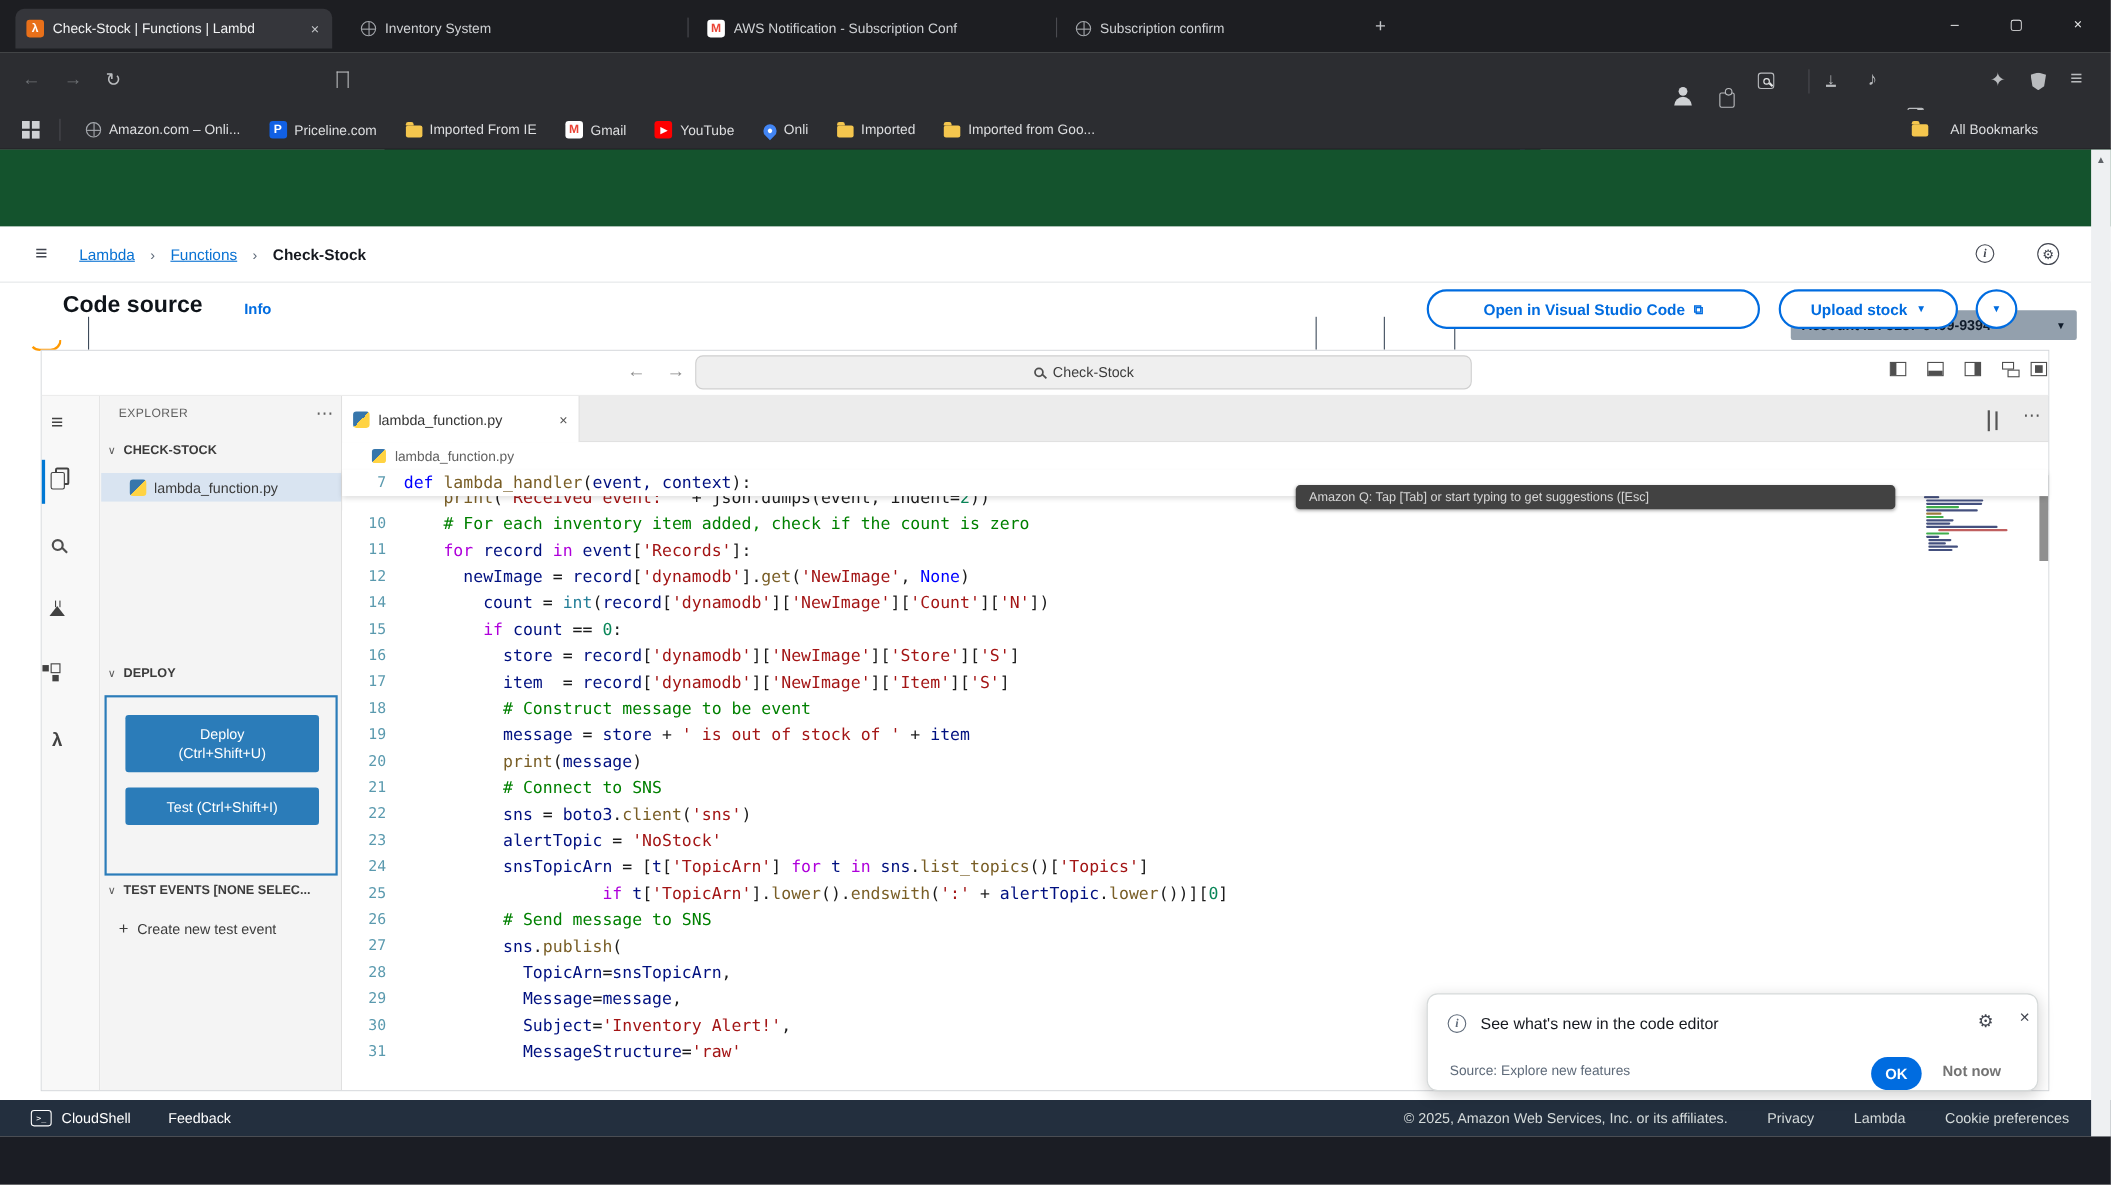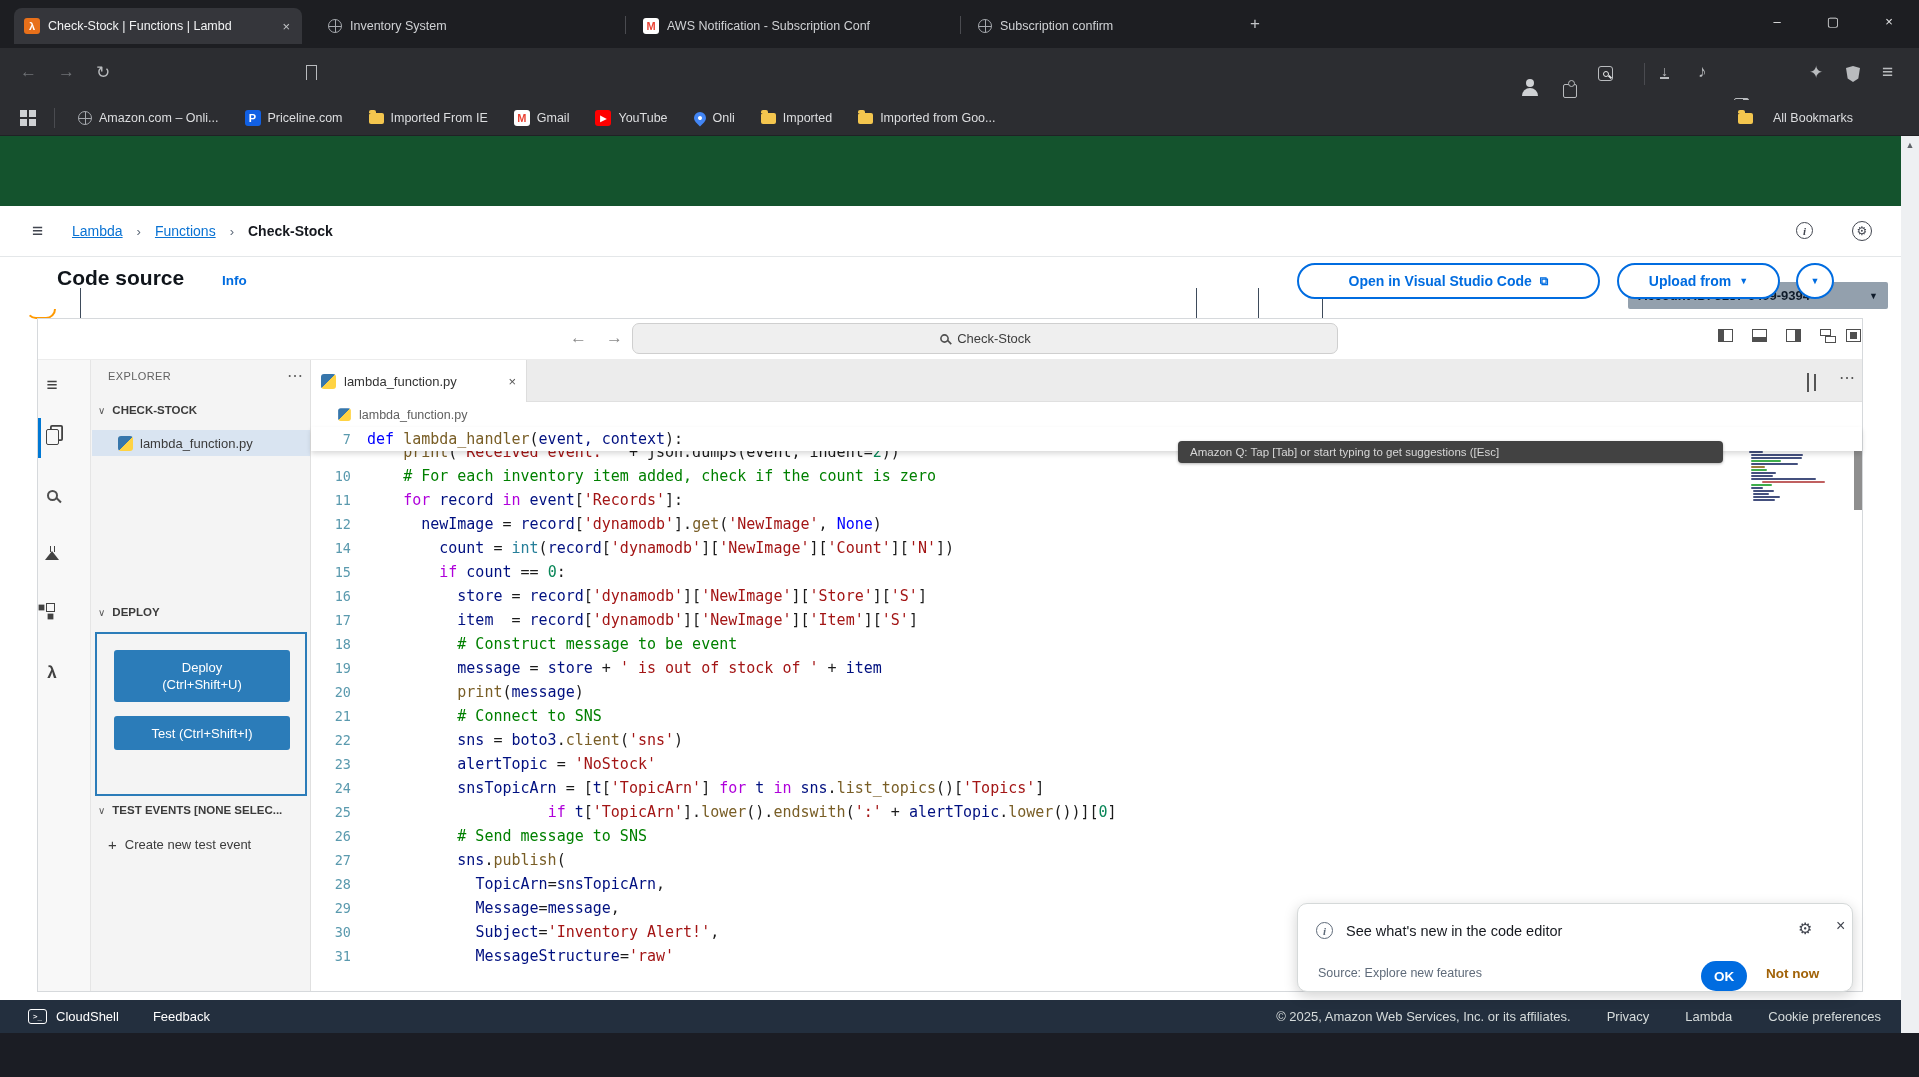--- a/index.html
+++ b/index.html
@@ -19,21 +19,21 @@
   .winctl{position:absolute;top:6px;width:30px;height:30px;color:#e8e9ea;font-size:13px;display:flex;align-items:center;justify-content:center}
 
   
   #addrbar{left:0;top:48px;width:1919px;height:52px;background:#2c2d31}
   .navglyph{color:#b9bbbe;font-size:17px}
   .dim{color:#6f7276}
   #urlpill{left:345px;top:58px;width:1060px;height:36px;background:#1f2024;border-radius:18px;display:flex;align-items:center;color:#e6e7e9;font-size:13.5px;padding:0 12px;gap:10px}
   .badge{position:absolute;min-width:14px;height:14px;border-radius:7px;font-size:9px;color:#fff;display:flex;align-items:center;justify-content:center;padding:0 3px}
   
   #bmbar{left:0;top:100px;width:1919px;height:36px;background:#2c2d31;border-bottom:1px solid #202125}
-  .bmitem{display:flex;align-items:center;gap:7px;color:#dddee0;font-size:12.5px;margin-right:26px;white-space:nowrap}
+  .bmitem{display:flex;align-items:flex-end;gap:7px;color:#dddee0;font-size:12.5px;margin-right:26px;white-space:nowrap}
 
   
   #awsnav{left:0;top:136px;width:1919px;height:70px;background:#14532d}
   #awslogo{left:24px;top:152px;color:#fff;font-weight:bold;font-size:19px;letter-spacing:-1px}
   #awslogo::after{content:"";position:absolute;left:2px;top:21px;width:26px;height:8px;border:2px solid #ff9900;border-top:none;border-radius:0 0 14px 14px;border-left-color:transparent}
   .navsep{position:absolute;top:152px;width:1px;height:30px;background:#3e4b5b}
   #awssearch{left:146px;top:160px;width:670px;height:33px;border:1px solid #66737f;border-radius:8px;background:#0c1521;display:flex;align-items:center;padding:0 14px;gap:10px;color:#95a0ab;font-size:13.5px}
   .nv-ic{position:absolute;top:158px;width:36px;height:36px;display:flex;align-items:center;justify-content:center;color:#fff}
   #regionbox{left:1400px;top:158px;height:36px;display:flex;align-items:center;gap:8px;color:#fff;font-size:13.5px}
   #acctbox{left:1628px;top:146px;width:260px;height:27px;background:#93a0ad;border-radius:2px;display:flex;align-items:center;justify-content:space-between;padding:0 10px;color:#0f1b2a;font-size:13px;font-weight:bold}
@@ -91,21 +91,21 @@
   .tok-pl{color:#1b1b1b}.tok-kw{color:#af00db}.tok-kw2{color:#0000ff}.tok-fn{color:#795e26}
   .tok-str{color:#a31515}.tok-com{color:#008000}.tok-num{color:#098658}.tok-ty{color:#267f99}.tok-var{color:#001080}
   #qhint{left:1178px;top:441px;width:545px;height:22px;background:#424242;border-radius:4px;color:#d7d7d7;font-size:11.5px;display:flex;align-items:center;padding:0 12px;z-index:4;overflow:hidden;white-space:nowrap;box-shadow:0 1px 3px rgba(0,0,0,.3)}
   #minimap{left:1740px;top:430px;width:112px;z-index:2}
   .mmbar{height:2px;margin-bottom:1px;border-radius:1px}
   #edscroll{left:1854px;top:432px;width:8px;height:78px;background:#8f8f8f;z-index:2}
 
   
   #toast{left:1297px;top:903px;width:556px;height:89px;background:#fff;border:1px solid #d5d9d9;border-radius:10px;box-shadow:0 4px 14px rgba(0,0,0,.18);z-index:6;overflow:hidden}
   #okbtn{position:absolute;left:403px;top:57px;width:46px;height:30px;background:#006ce0;border-radius:15px;color:#fff;font-weight:bold;font-size:13.5px;display:flex;align-items:center;justify-content:center}
-  #notnow{position:absolute;left:468px;top:62px;color:#a16207;font-weight:bold;font-size:13.5px}
+  #notnow{position:absolute;left:468px;top:62px;color:#737373;font-weight:bold;font-size:13.5px}
 
   
   #footer{left:0;top:1000px;width:1919px;height:33px;background:#232f3e;color:#fff;font-size:13px}
   .ftlink{color:#d5dbdb;margin-left:36px}
 
   
   #taskbar{left:0;top:1033px;width:1919px;height:44px;background:#1b1d24;color:#fff}
   .mag{width:11px;height:11px;border:2px solid #e8e9ea;border-radius:50%;position:relative}
   .mag::after{content:"";position:absolute;width:7px;height:2px;background:#e8e9ea;transform:rotate(45deg);right:-6px;bottom:-2px}
   .mag.dark{border-color:#4f4f4f}.mag.dark::after{background:#4f4f4f}
@@ -316,21 +316,21 @@
     <span class="abs round-ic" style="left:1852px;top:15px">⚙</span>
   </div>
 
   <div class="abs" id="pagetitle">Code source</div>
   <div class="abs" id="infolink">Info</div>
   <div class="pillbtn" style="left:1297px;width:303px">
     <span>Open in Visual Studio Code</span>
       <span style="font-size:12px">⧉</span>
   </div>
   <div class="pillbtn" style="left:1617px;width:163px">
-    <span>Upload from</span>
+    <span>Upload stock</span>
       <span style="font-size:9px">▼</span>
   </div>
   <div class="pillbtn" style="left:1796px;width:38px;border-radius:50%;padding:0">
     <span style="font-size:9px">▼</span>
   </div>
 
   <div class="abs" id="card"></div>
   <div class="abs" id="edtoolbar">
     <span class="abs navglyph" style="left:532px;top:9px;color:#8a8a8a">←</span>
     <span class="abs navglyph" style="left:568px;top:9px;color:#8a8a8a">→</span>

